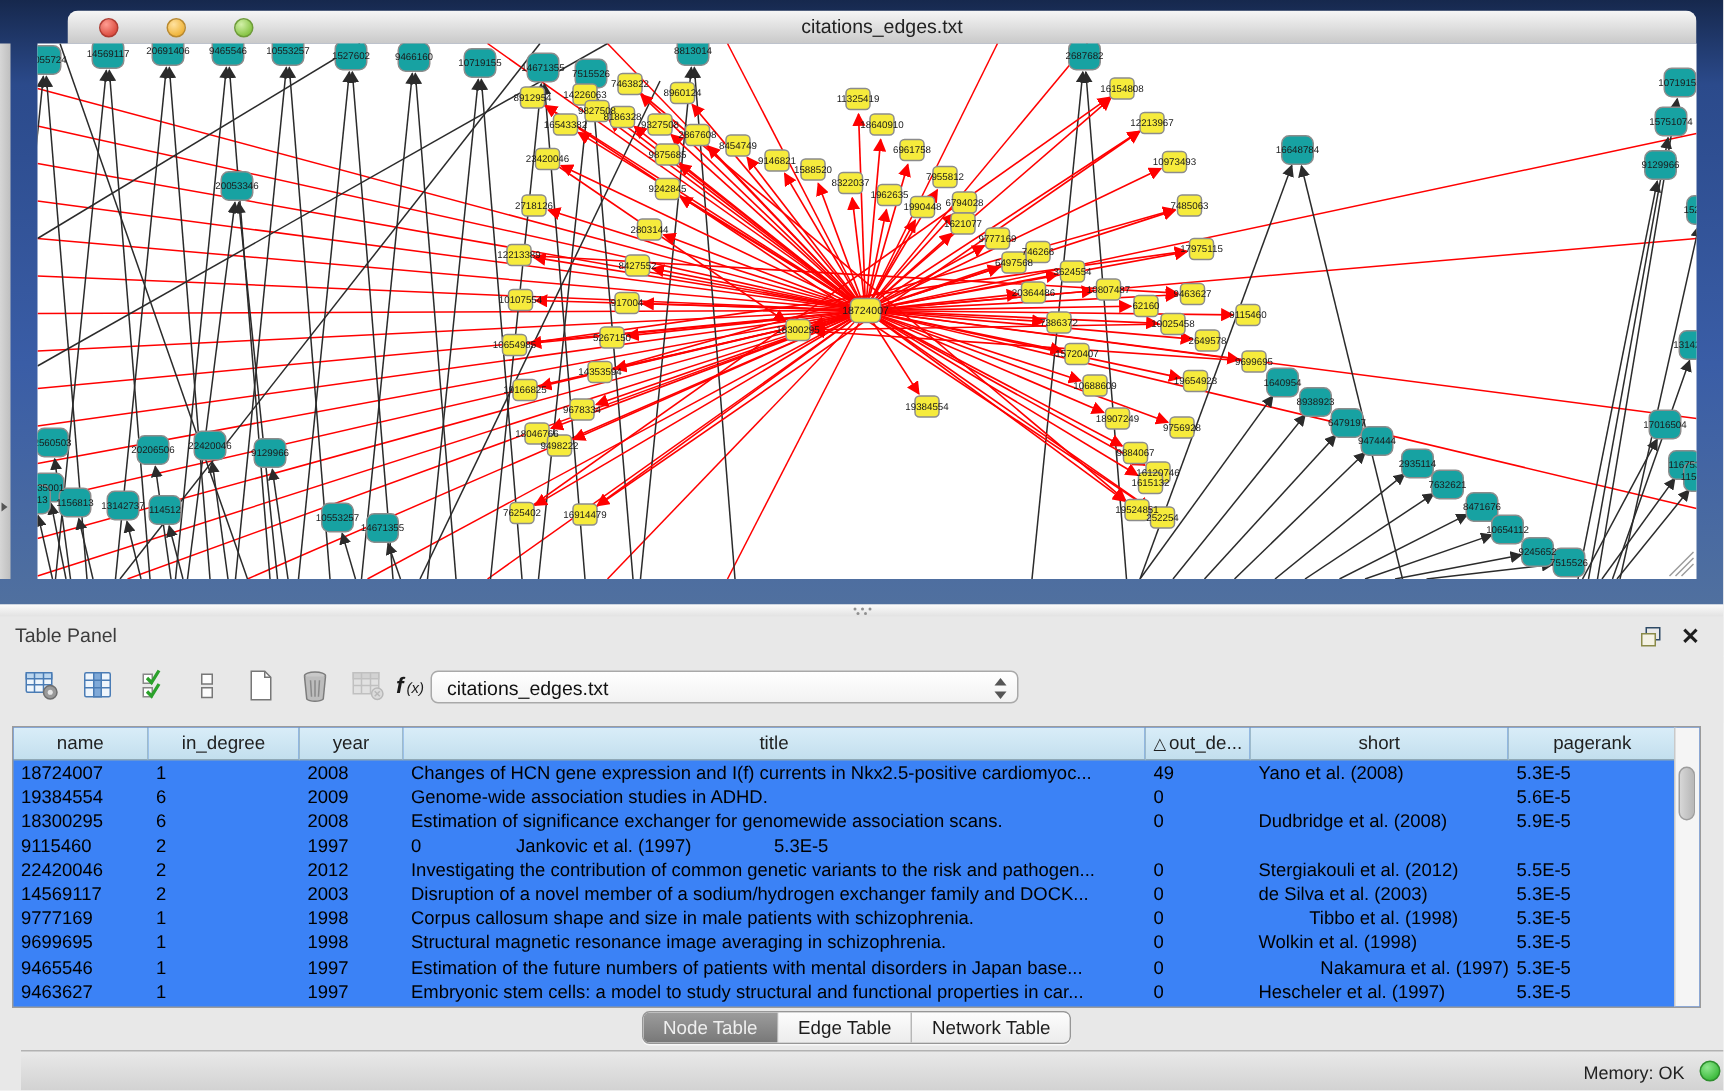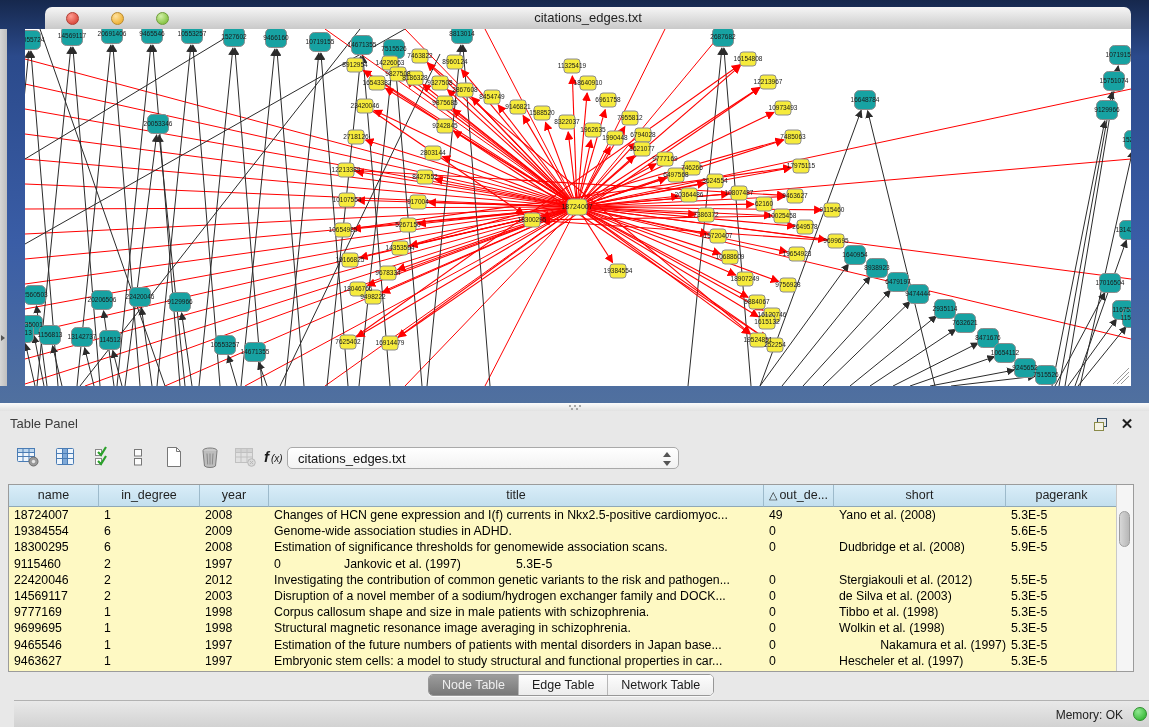--- a/index.html
+++ b/index.html
@@ -32,21 +32,21 @@
   .ph-float{right:38px;} .ph-close{right:12px;font-size:15px;font-weight:bold;color:#1d1d1d;}
   .toolbar{position:absolute;left:0;top:438px;width:1149px;height:44px;background:#e8e8e8;}
   .tbtn{position:absolute;top:6px;width:28px;height:30px;display:flex;align-items:center;justify-content:center;}
   .combo{position:absolute;left:287px;top:9px;width:392px;height:22px;background:linear-gradient(#ffffff,#f2f2f2);
     border:1px solid #a9a9a9;border-radius:5px;box-sizing:border-box;}
   .combo-text{position:absolute;left:10px;top:3px;font-size:13px;color:#111;}
   .combo-arrows{position:absolute;right:7px;top:3px;width:9px;height:16px;}
   .combo-arrows .up{position:absolute;left:1px;top:1px;width:0;height:0;border-left:4px solid transparent;border-right:4px solid transparent;border-bottom:5px solid #555;}
   .combo-arrows .dn{position:absolute;left:1px;bottom:1px;width:0;height:0;border-left:4px solid transparent;border-right:4px solid transparent;border-top:5px solid #555;}
   
-  .table-wrap{position:absolute;left:8px;top:484px;width:1126px;height:188px;background:#fef9c3;
+  .table-wrap{position:absolute;left:8px;top:484px;width:1126px;height:188px;background:#3b82f6;
     border:1px solid #9b9b9b;box-sizing:border-box;overflow:hidden;}
   .thead{position:absolute;left:0;top:0;height:22px;display:flex;}
   .th{box-sizing:border-box;height:22px;line-height:21px;text-align:center;font-size:12.5px;color:#1f1f1f;
     background:linear-gradient(#d9edf8,#c3dfee);border-right:1px solid #9dbacb;border-bottom:1px solid #8fa8b6;
     overflow:hidden;white-space:nowrap;}
   .sort-tri{font-size:11px;margin-right:2px;}
   .tbody{position:absolute;left:0;top:22px;}
   .tr{display:flex;height:16.2px;}
   .td{box-sizing:border-box;padding-left:5px;font-size:12.3px;line-height:16px;color:#000;
     overflow:hidden;white-space:nowrap;}
@@ -620,21 +620,21 @@
           <div class="td" style="width: 69px;">2009</div>
           <div class="td" style="width: 495px;">Genome-wide association studies in ADHD.</div>
           <div class="td" style="width: 70px;">0</div>
           <div class="td" style="width: 172px; margin-top: 24px;">Franke et al. (2009)</div>
           <div class="td" style="width: 112px;">5.6E-5</div>
         </div>
         <div class="tr">
           <div class="td" style="width: 90px;">18300295</div>
           <div class="td" style="width: 101px;">6</div>
           <div class="td" style="width: 69px;">2008</div>
-          <div class="td" style="width: 495px;">Estimation of significance thresholds for genomewide association scans.</div>
+          <div class="td" style="width: 495px;">Estimation of significance exchanger for genomewide association scans.</div>
           <div class="td" style="width: 70px;">0</div>
           <div class="td" style="width: 172px;">Dudbridge et al. (2008)</div>
           <div class="td" style="width: 112px;">5.9E-5</div>
         </div>
         <div class="tr">
           <div class="td" style="width: 90px;">9115460</div>
           <div class="td" style="width: 101px;">2</div>
           <div class="td" style="width: 69px;">1997</div>
           <div class="td" style="width: 70px;">0</div>
           <div class="td" style="width: 172px;">Jankovic et al. (1997)</div>
@@ -657,21 +657,21 @@
           <div class="td" style="width: 70px;">0</div>
           <div class="td" style="width: 172px;">de Silva et al. (2003)</div>
           <div class="td" style="width: 112px;">5.3E-5</div>
         </div>
         <div class="tr">
           <div class="td" style="width: 90px;">9777169</div>
           <div class="td" style="width: 101px;">1</div>
           <div class="td" style="width: 69px;">1998</div>
           <div class="td" style="width: 495px;">Corpus callosum shape and size in male patients with schizophrenia.</div>
           <div class="td" style="width: 70px;">0</div>
-          <div class="td" style="width: 172px;">Tibbo et al. (1998)</div>
+          <div class="td" style="width: 172px; text-align: center;">Tibbo et al. (1998)</div>
           <div class="td" style="width: 112px;">5.3E-5</div>
         </div>
         <div class="tr">
           <div class="td" style="width: 90px;">9699695</div>
           <div class="td" style="width: 101px;">1</div>
           <div class="td" style="width: 69px;">1998</div>
           <div class="td" style="width: 495px;">Structural magnetic resonance image averaging in schizophrenia.</div>
           <div class="td" style="width: 70px;">0</div>
           <div class="td" style="width: 172px;">Wolkin et al. (1998)</div>
           <div class="td" style="width: 112px;">5.3E-5</div>

